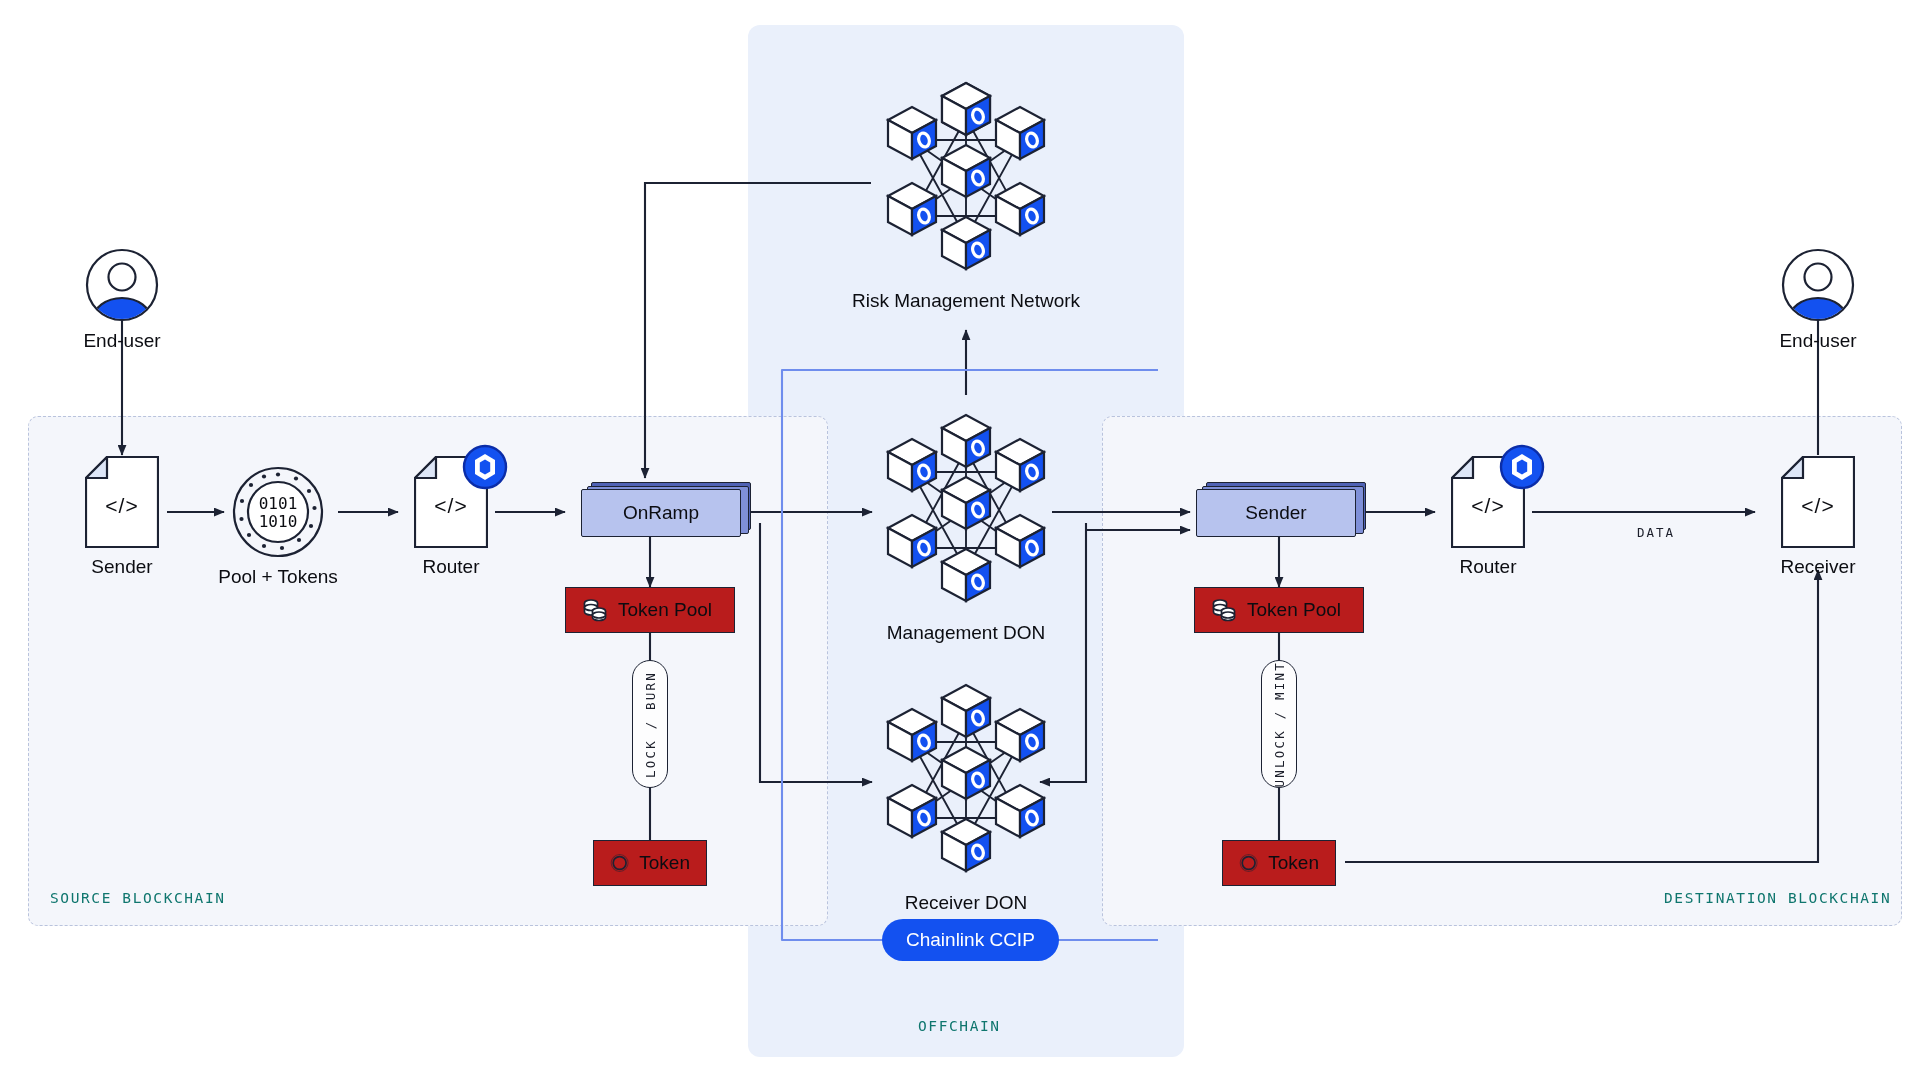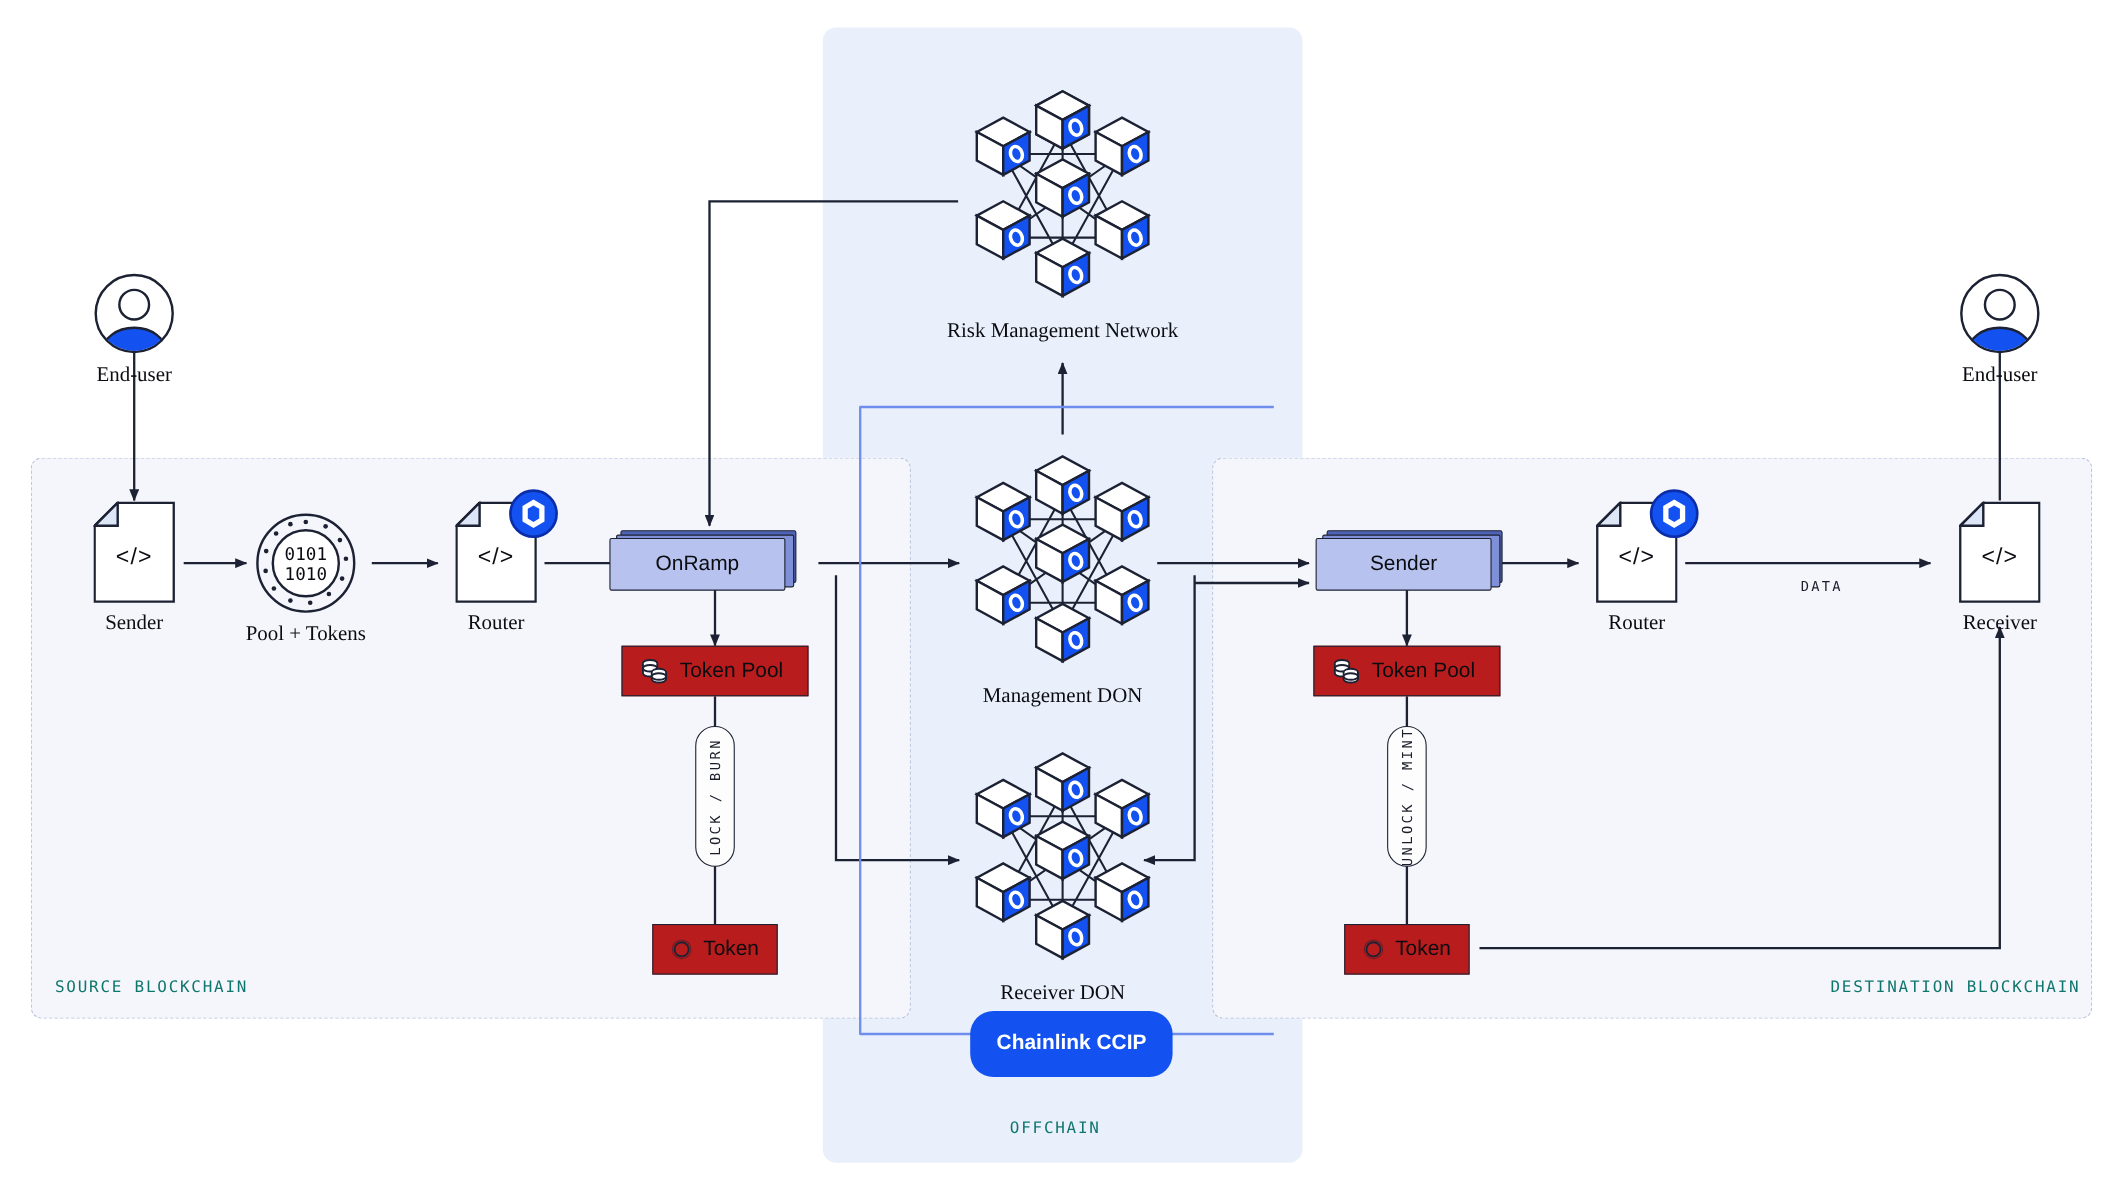--- a/index.html
+++ b/index.html
@@ -29,21 +29,21 @@
     position:absolute;
     font-family:"DejaVu Sans Mono","Liberation Mono",monospace;
     font-size:14.5px;letter-spacing:1.6px;
     color:#0f766e;white-space:nowrap;
   }
 
   
   .node{position:absolute;box-sizing:border-box;}
   .cap{
     position:absolute;left:50%;transform:translateX(-50%);
-    white-space:nowrap;font-size:19px;color:#0b0c11;font-family:Liberation Serif, serif;
+    white-space:nowrap;font-size:19px;color:#0b0c11;
   }
 
   
   .avatar{width:74px;height:74px;}
 
   
   .doc{width:74px;height:92px;}
 
   
   .coin{width:92px;height:92px;}
@@ -79,24 +79,24 @@
     background:#fdfdfe;display:flex;align-items:center;justify-content:center;
   }
   .capsule span{
     writing-mode:vertical-rl;transform:rotate(180deg);
     font-family:"DejaVu Sans Mono","Liberation Mono",monospace;
     font-size:12.5px;letter-spacing:2.2px;color:#1c1f2b;white-space:nowrap;
   }
 
   
   .ccip-badge{
-    position:absolute;height:60px;border-radius:21px;
+    position:absolute;height:42px;border-radius:21px;
     background:#1351f0;color:#ffffff;
     display:flex;align-items:center;justify-content:center;
-    padding:0 24px;font-size:19px;white-space:nowrap;font-weight:bold;
+    padding:0 24px;font-size:19px;white-space:nowrap;
   }
 
   
   .edge-label{
     position:absolute;
     font-family:"DejaVu Sans Mono","Liberation Mono",monospace;
     font-size:12.5px;letter-spacing:2px;color:#1c1f2b;white-space:nowrap;padding-left:12px;
   }
 </style>
 </head>
@@ -218,21 +218,21 @@
       <text x="37" y="57" text-anchor="middle" font-family="'Liberation Sans',sans-serif" font-size="21" fill="#0b0c11" letter-spacing="1">&lt;/&gt;</text>
     </svg>
     <svg width="46" height="46" viewBox="0 0 46 46" style="position:absolute;left:48px;top:-12px;">
       <circle cx="23" cy="23" r="21" fill="#1351f0" stroke="#0b2da8" stroke-width="2.4"></circle>
       <path d="M23,10 L33,16 L33,30 L23,36 L13,30 L13,16 Z" fill="#ffffff"></path>
       <path d="M23,15.5 L28.2,18.6 L28.2,27.4 L23,30.5 L17.8,27.4 L17.8,18.6 Z" fill="#1351f0"></path>
     </svg>
     <div class="cap" style="top:100px;">Router</div>
   </div>
 
-  <div class="node ramp" style="left:554px;top:489px;text-align:right;">
+  <div class="node ramp" style="left:581px;top:489px;text-align:right;">
     <div class="back2"></div>
     <div class="back1"></div>
     <div class="front">OnRamp</div>
   </div>
 
   <div class="node boxnode" style="left:565px;top:587px;width:170px;">
     <svg width="26" height="26" viewBox="0 0 26 26">
       <g fill="#ffffff" stroke="#1c2233" stroke-width="1.7">
         <ellipse cx="9" cy="6" rx="6.5" ry="3"></ellipse>
         <path d="M2.5,6 L2.5,15 A6.5,3 0 0 0 15.5,15 L15.5,6"></path>

